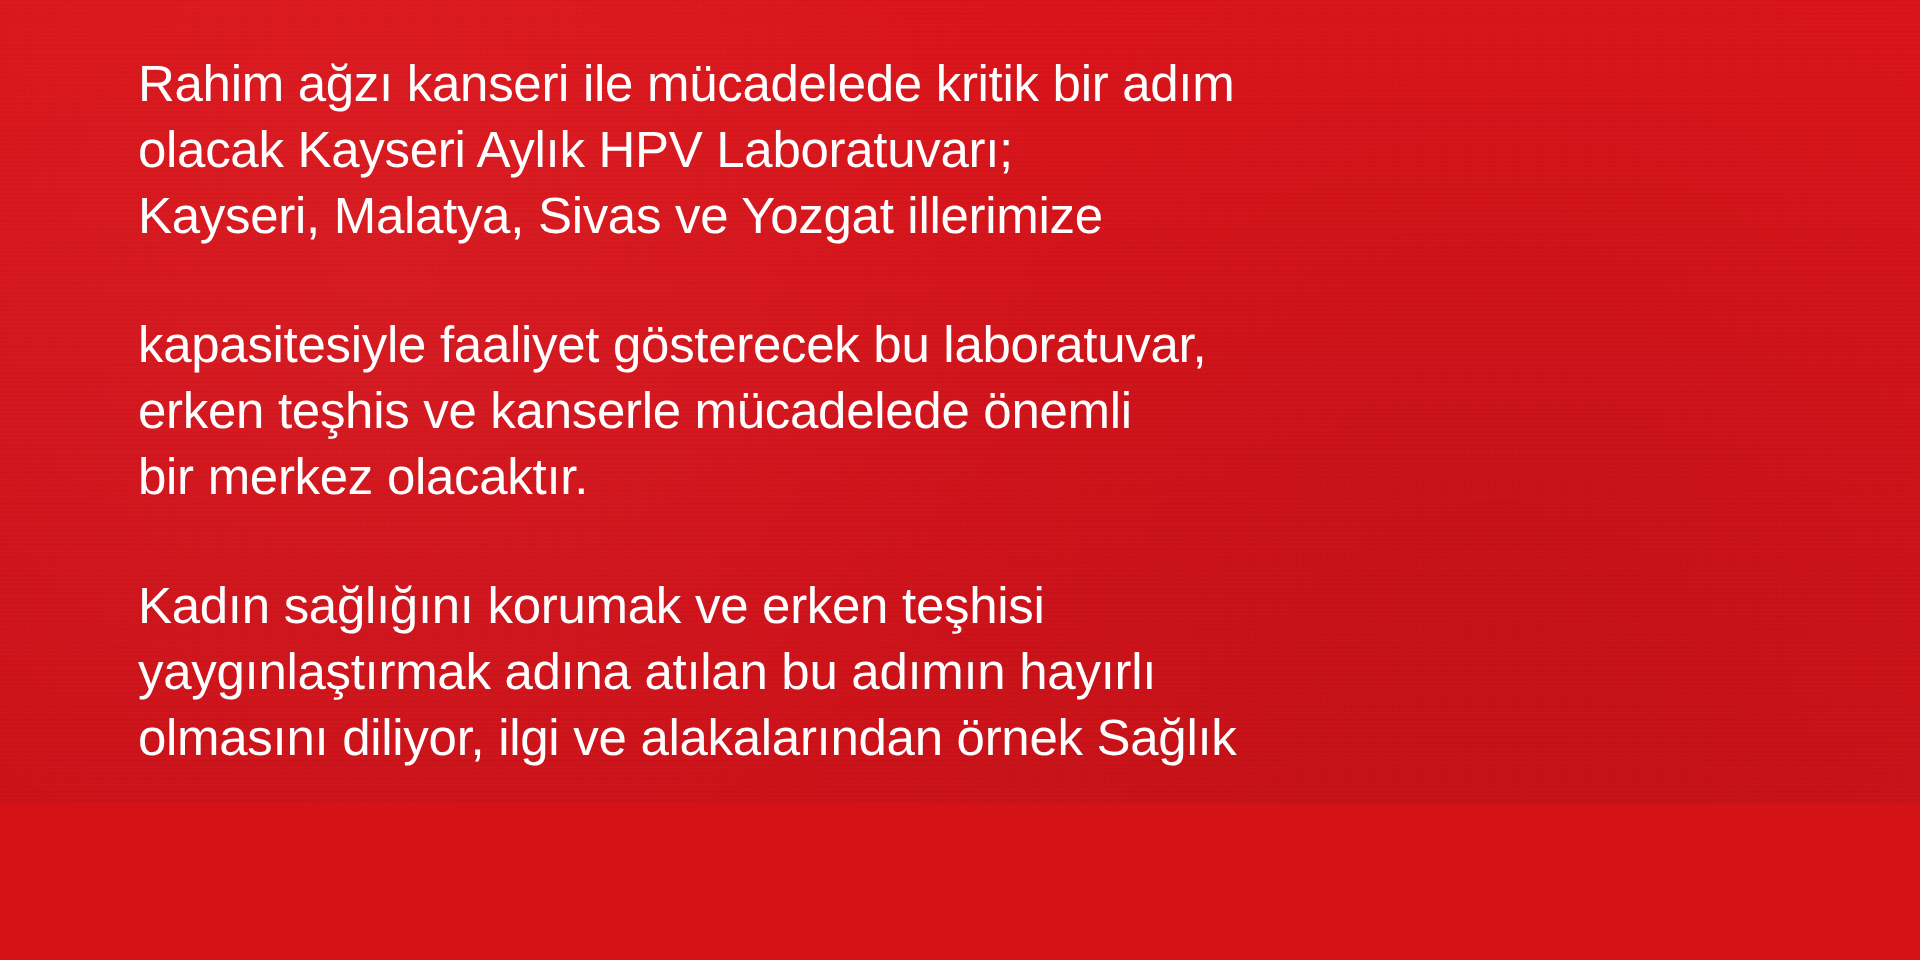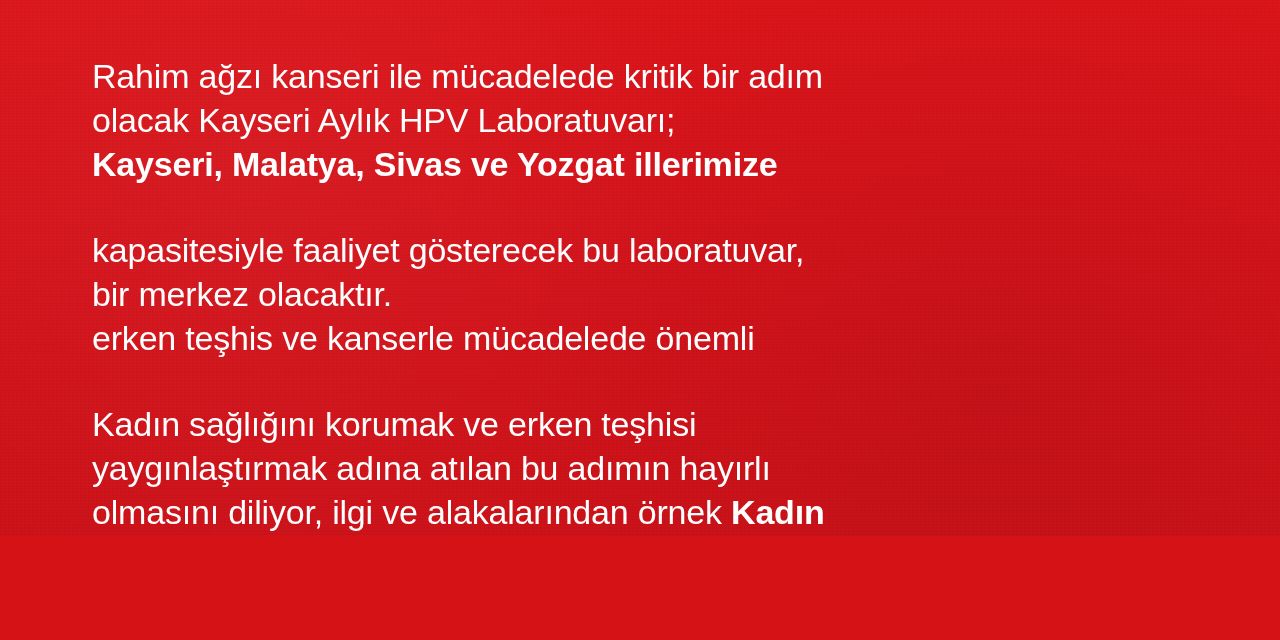--- a/index.html
+++ b/index.html
@@ -16,41 +16,41 @@
   .poster {
     position: relative;
     width: 1280px;
     height: 536px;
     background: #d81419;
     background-image:
       radial-gradient(circle at 20% 30%, rgba(255,255,255,0.035) 0%, rgba(255,255,255,0) 42%),
       radial-gradient(circle at 78% 72%, rgba(0,0,0,0.05) 0%, rgba(0,0,0,0) 46%),
       linear-gradient(180deg, #da1419 0%, #d2121a 55%, #cc1118 100%);
     box-sizing: border-box;
-    padding: 54px 120px 0 92px;
+    padding: 34px 120px 0 92px;
   }
   .text-block {
     color: #ffffff;
     font-size: 34px;
     line-height: 44px;
     letter-spacing: -0.2px;
     font-weight: 400;
   }
   .para {
     margin: 0 0 42px 0;
   }
   .para:last-child {
     margin-bottom: 12px;
   }
   .line {
     display: block;
     white-space: pre;
   }
   .b {
-    font-weight: 700;
+    font-weight: 400;
   }
   
   .grain {
     position: absolute;
     inset: 0;
     pointer-events: none;
     opacity: 0.06;
     background-image:
       repeating-linear-gradient(0deg, rgba(255,255,255,0.25) 0px, rgba(255,255,255,0.25) 1px, rgba(0,0,0,0) 1px, rgba(0,0,0,0) 3px),
       repeating-linear-gradient(90deg, rgba(0,0,0,0.25) 0px, rgba(0,0,0,0.25) 1px, rgba(0,0,0,0) 1px, rgba(0,0,0,0) 4px);
@@ -62,22 +62,22 @@
 <div class="poster">
   <div class="grain"></div>
   <div class="text-block" id="text-block" style="color: rgb(255, 255, 255);">
       <div class="para">
         <span class="line"><span>Rahim ağzı kanseri ile mücadelede kritik bir adım</span></span>
         <span class="line"><span>olacak Kayseri Aylık HPV Laboratuvarı;</span></span>
         <span class="line"><span class="b">Kayseri, Malatya, Sivas ve Yozgat illerimize</span></span>
       </div>
       <div class="para">
         <span class="line"><span>kapasitesiyle faaliyet gösterecek bu laboratuvar,</span></span>
+        <span class="line"><span>erken teşhis ve kanserle mücadelede önemli</span></span>
         <span class="line"><span>bir merkez olacaktır.</span></span>
-        <span class="line"><span>erken teşhis ve kanserle mücadelede önemli</span></span>
       </div>
       <div class="para">
         <span class="line"><span>Kadın sağlığını korumak ve erken teşhisi</span></span>
         <span class="line"><span>yaygınlaştırmak adına atılan bu adımın hayırlı</span></span>
-        <span class="line"><span>olmasını diliyor, ilgi ve alakalarından örnek </span><span class="b">Kadın</span></span>
+        <span class="line"><span>olmasını diliyor, ilgi ve alakalarından örnek </span><span class="b">Sağlık</span></span>
       </div>
     </div>
 </div>
 
 </body></html>

